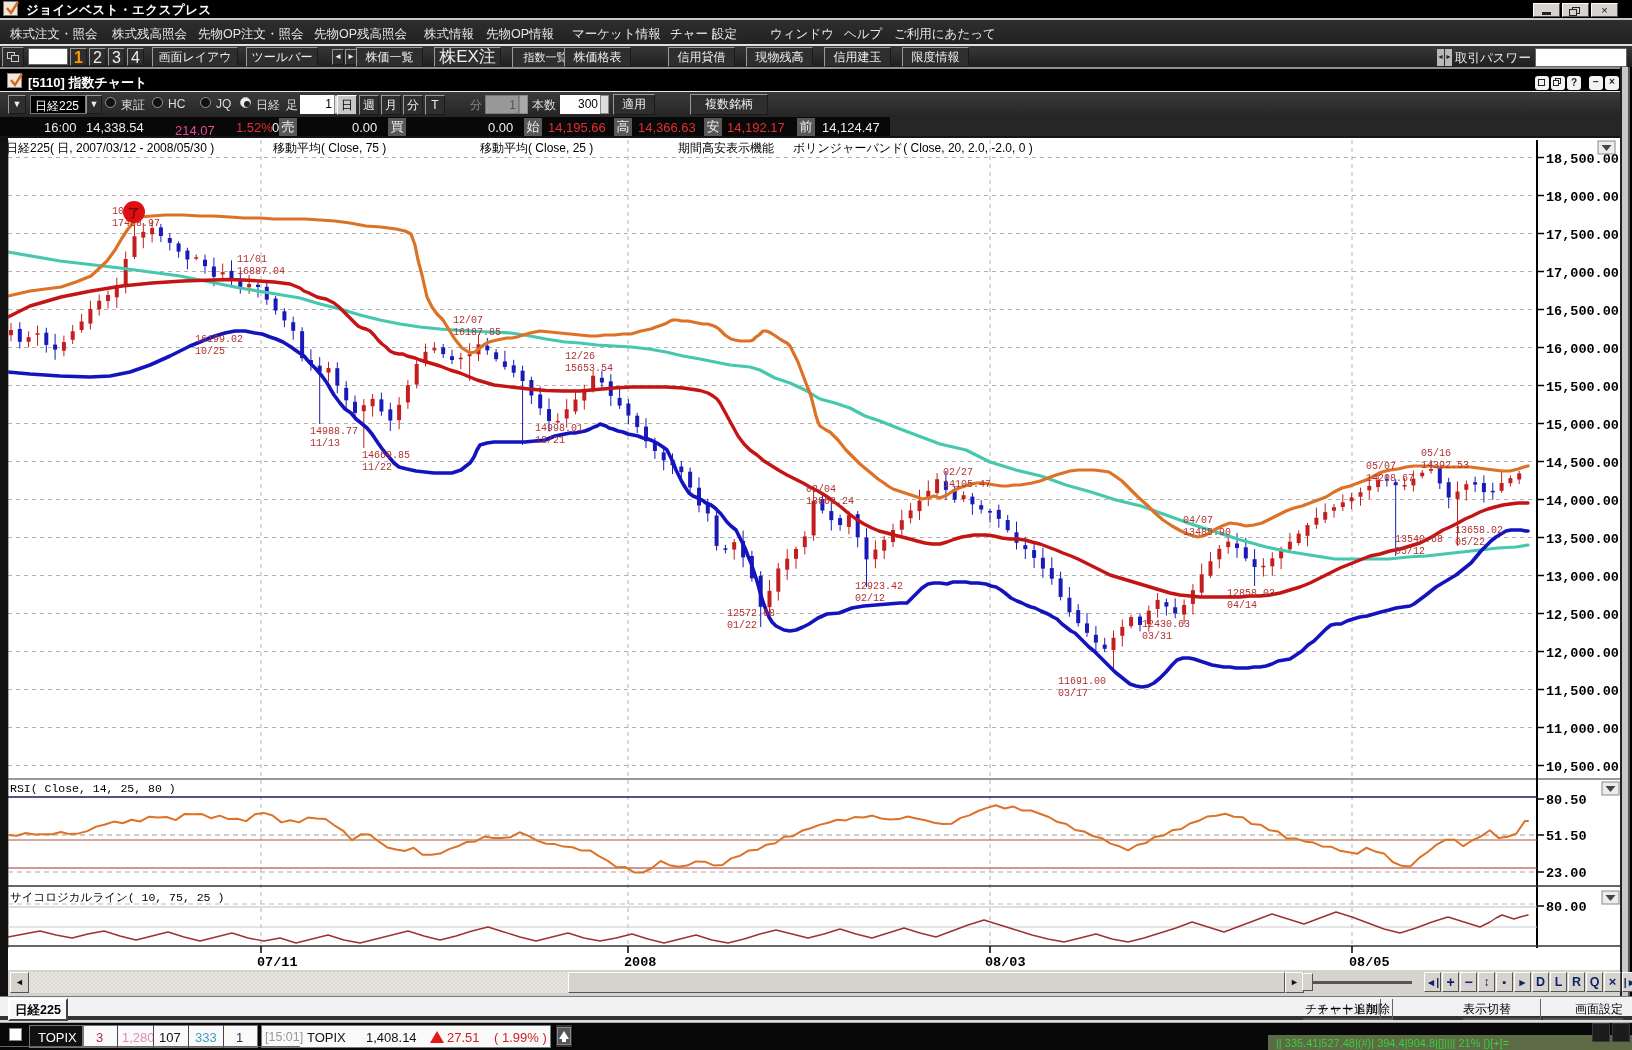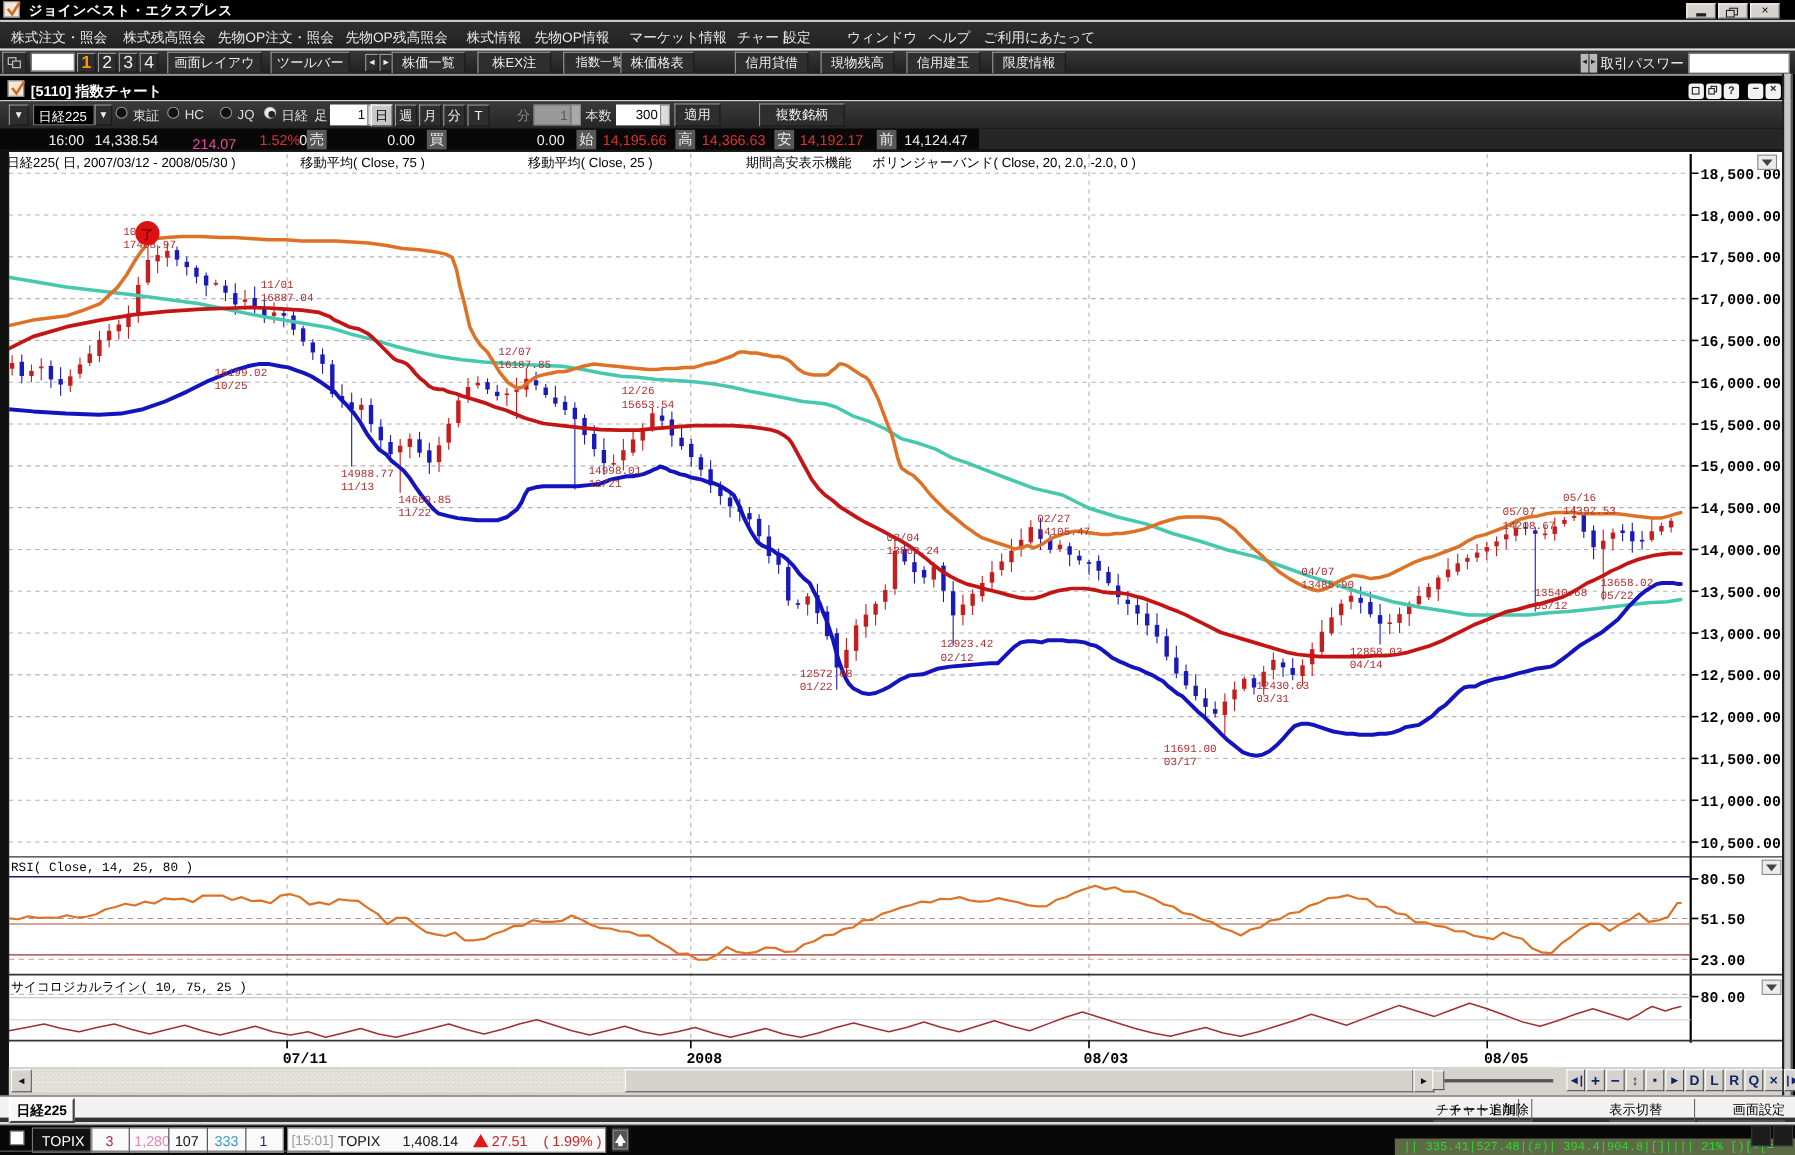--- a/index.html
+++ b/index.html
@@ -46,21 +46,21 @@
  <div class="abs" style="left:28px;top:2px;width:40px;height:17px;background:#fff;border:1px solid #666"></div>
  <div class="abs btn3d" style="left:70px;top:2px;width:17px;height:18px;font-weight:bold;color:#ff9800">1</div>
  <div class="abs btn3d" style="left:89px;top:2px;width:17px;height:18px">2</div>
  <div class="abs btn3d" style="left:108px;top:2px;width:17px;height:18px">3</div>
  <div class="abs btn3d" style="left:127px;top:2px;width:17px;height:18px">4</div>
  <div class="abs btn3d" style="left:152px;top:1px;width:86px;height:20px;font-size:12px;line-height:18px">画面レイアウト ▼</div>
  <div class="abs btn3d" style="left:246px;top:1px;width:72px;height:20px;font-size:12px;line-height:18px">ツールバー ▼</div>
  <div class="abs btn3d" style="left:332px;top:3px;width:12px;height:16px;font-size:8px;line-height:14px">◄</div>
  <div class="abs btn3d" style="left:345px;top:3px;width:12px;height:16px;font-size:8px;line-height:14px">►</div>
  <div class="abs btn3d" style="left:356px;top:1px;width:67px;height:20px;font-size:12px;line-height:18px">株価一覧</div>
- <div class="abs btn3d" style="left:434px;top:1px;width:67px;height:20px;font-size:12px;line-height:18px">株EX注</div>
+ <div class="abs btn3d" style="left:434px;top:1px;width:67px;height:20px;font-size:17px;line-height:18px">株EX注</div>
  <div class="abs btn3d" style="left:512px;top:1px;width:67px;height:27px;font-size:11px;line-height:18px">指数一覧</div>
  <div class="abs btn3d" style="left:564px;top:1px;width:67px;height:20px;font-size:12px;line-height:18px">株価格表</div>
  <div class="abs btn3d" style="left:668px;top:1px;width:67px;height:20px;font-size:12px;line-height:18px">信用貸借</div>
  <div class="abs btn3d" style="left:746px;top:1px;width:67px;height:20px;font-size:12px;line-height:18px">現物残高</div>
  <div class="abs btn3d" style="left:824px;top:1px;width:67px;height:20px;font-size:12px;line-height:18px">信用建玉</div>
  <div class="abs btn3d" style="left:902px;top:1px;width:67px;height:20px;font-size:12px;line-height:18px">限度情報</div>
  <div class="abs" style="left:1437px;top:3px;width:7px;height:17px;background:#b8b8b8;color:#223;font-size:7px;text-align:center;line-height:16px">◄</div>
     <div class="abs" style="left:1445px;top:3px;width:7px;height:17px;background:#b8b8b8;color:#223;font-size:7px;text-align:center;line-height:16px">►</div>
  <span class="abs" style="left:1455px;top:4px;color:#eee;font-size:12.5px">取引パスワード</span>
  <div class="abs" style="left:1535px;top:2px;width:92px;height:19px;background:#fff;border:1px solid #666"></div>
@@ -701,16 +701,16 @@
  <span class="abs" style="left:307px;top:7px;color:#111;font-size:13px">TOPIX</span>
  <span class="abs" style="left:366px;top:7px;color:#111;font-size:13px">1,408.14</span>
  <span class="abs" style="left:430px;top:8px;width:0;height:0;border-left:7px solid transparent;border-right:7px solid transparent;border-bottom:12px solid #e01818"></span>
  <span class="abs" style="left:447px;top:7px;color:#cc2222;font-size:13px">27.51</span>
  <span class="abs" style="left:494px;top:7px;color:#cc2222;font-size:13px">( 1.99% )</span>
  <div class="abs" style="left:555px;top:1px;width:18px;height:24px;background:#333;border:1px solid #000"></div>
  <div class="abs" style="left:557px;top:4px;width:14px;height:18px;background:#555;border:1px solid #888"></div>
  <span class="abs" style="left:559px;top:8px;width:0;height:0;border-left:5px solid transparent;border-right:5px solid transparent;border-bottom:8px solid #fff"></span>
  <span class="abs" style="left:562px;top:14px;width:4px;height:5px;background:#fff"></span>
  <div class="abs" style="left:1268px;top:12px;width:364px;height:17px;background:#5c6a45"></div>
- <span class="abs" style="left:1276px;top:14px;color:#35d435;font-size:11px;font-family:Liberation Mono, monospace">|| 335.41|527.48|(#)| 394.4|904.8|[]|||| 21% [)[+[=</span>
+ <span class="abs" style="left:1276px;top:14px;color:#35d435;font-size:11px;font-family:Liberation Sans, sans-serif">|| 335.41|527.48|(#)| 394.4|904.8|[]|||| 21% [)[+[=</span>
  <div class="abs" style="left:1592px;top:0px;width:18px;height:19px;background:#1c1c1c;border:1px solid #383838"></div>
  <div class="abs" style="left:1612px;top:0px;width:18px;height:19px;background:#1c1c1c;border:1px solid #383838"></div>
 </div>
 <div class="abs" style="left:0;top:1046px;width:300px;height:1px;background:#666"></div>
 </body></html>

